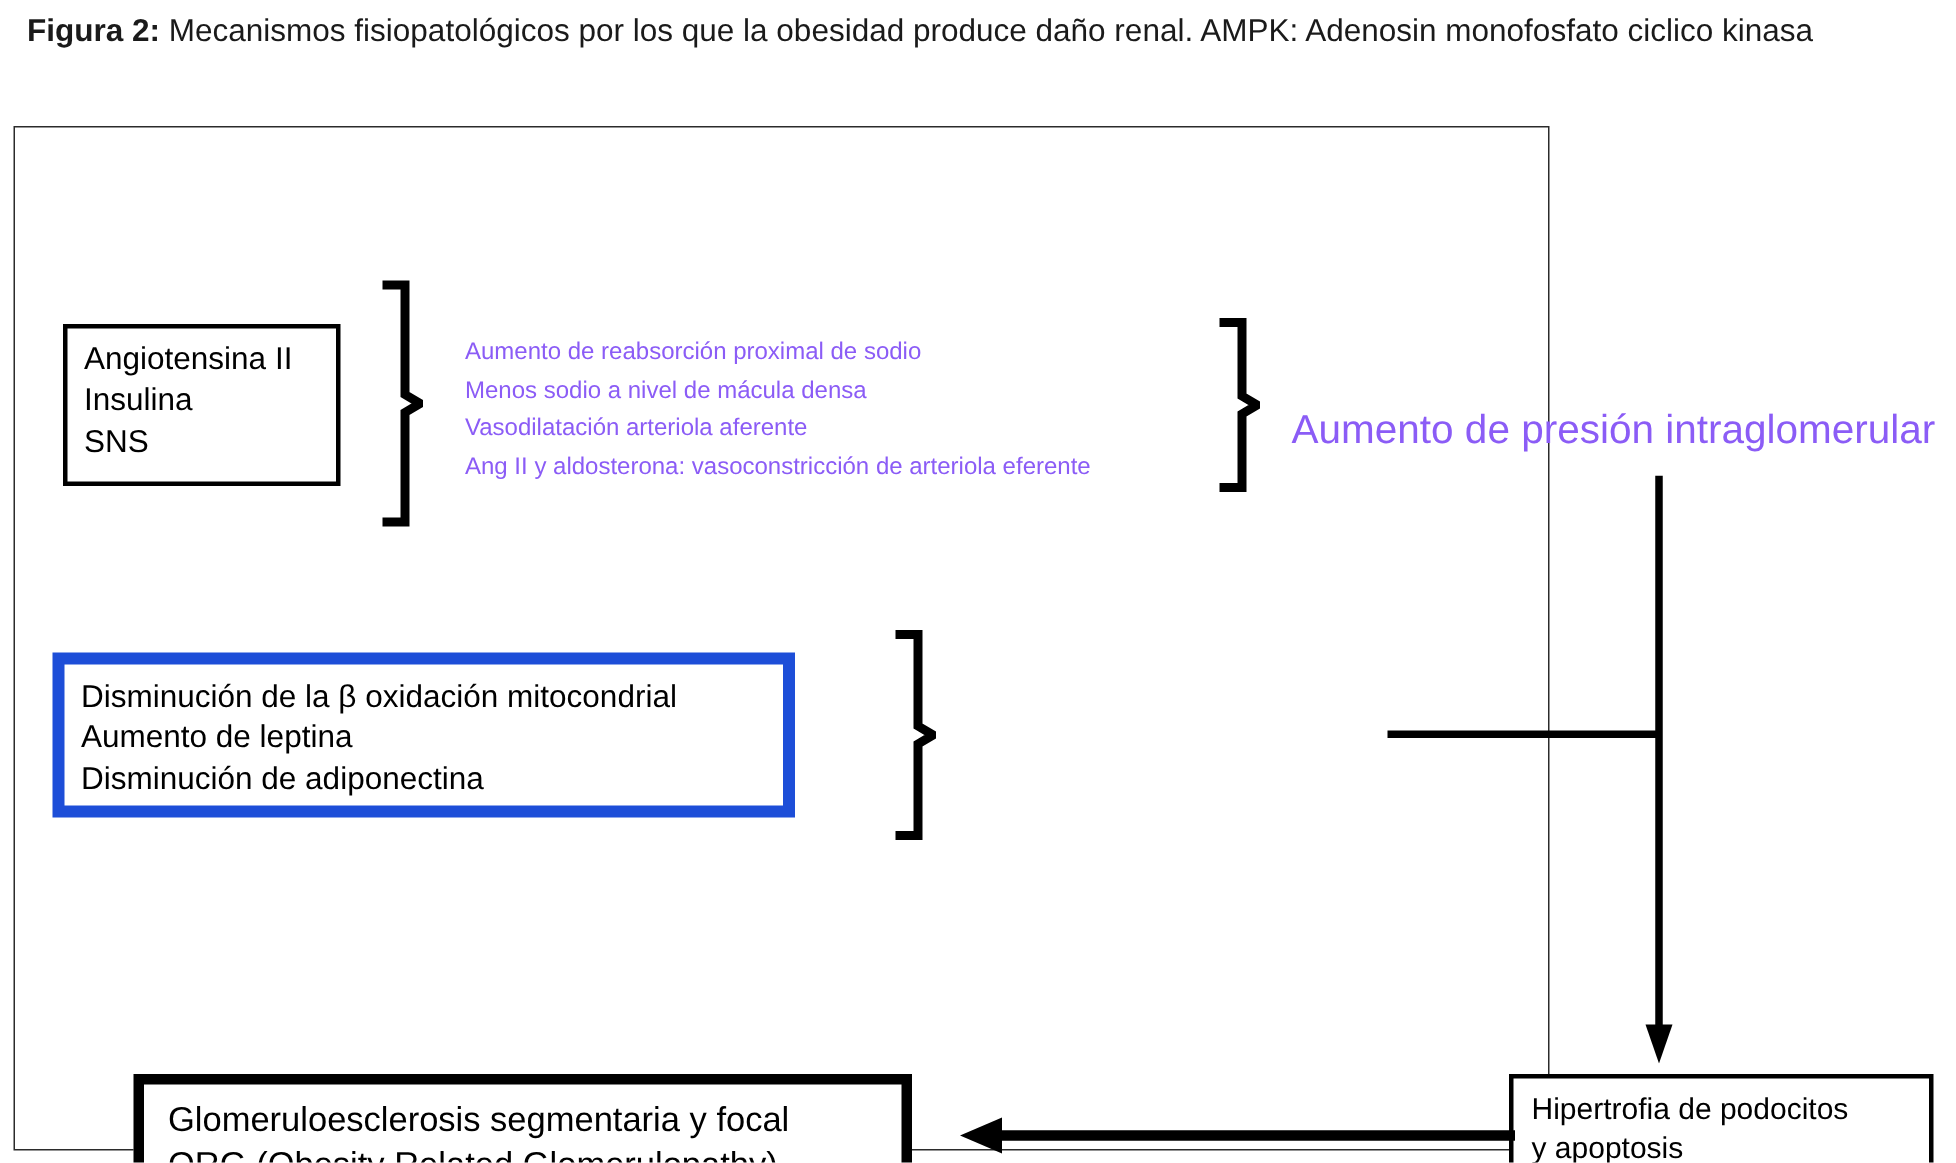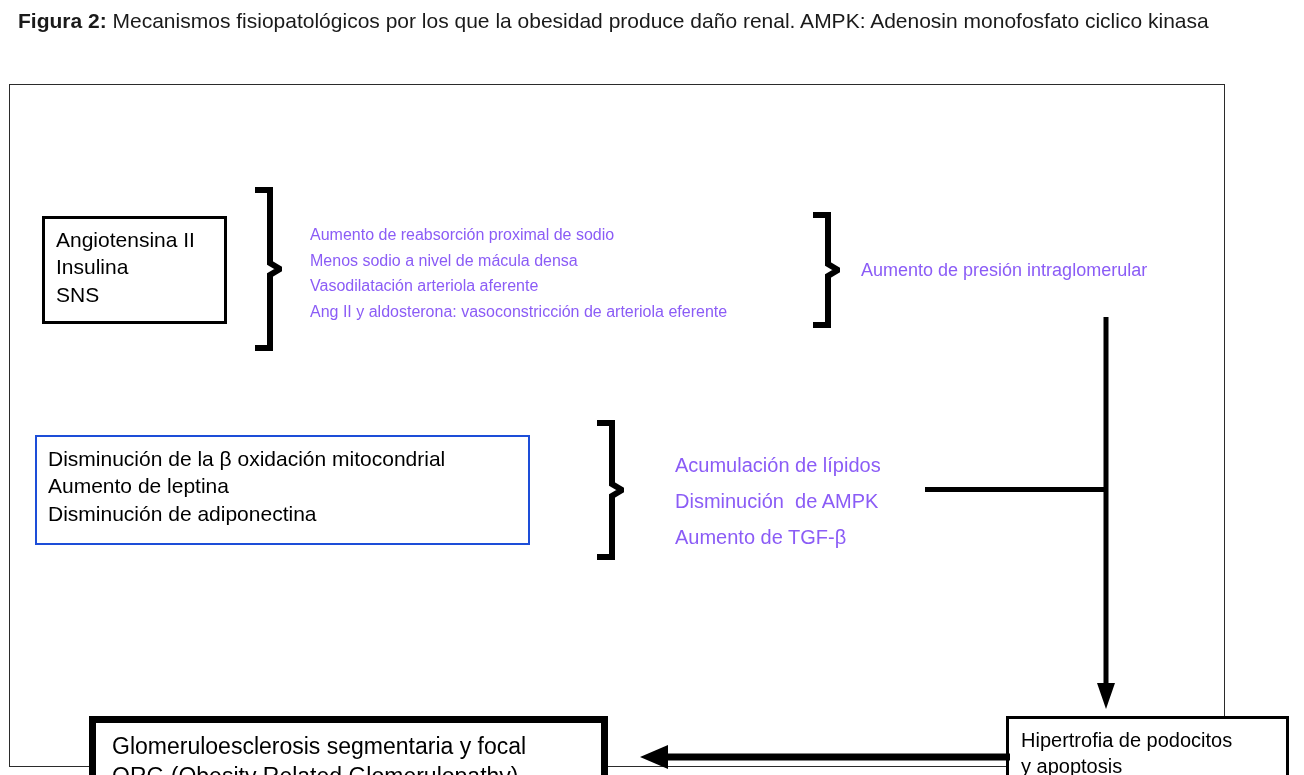--- a/index.html
+++ b/index.html
@@ -29,21 +29,21 @@
   }
   #caption .cap-label {
     font-weight: bold;
   }
 
   
   #figure-frame {
     position: absolute;
     left: 9px;
     top: 84px;
-    width: 1216px;
+    width: 1024px;
     height: 683px;
     border: 1.5px solid #2b2b2b;
     box-sizing: border-box;
     background: #ffffff;
   }
 
   
   .abs { position: absolute; }
 
   .boxnode {
@@ -65,21 +65,21 @@
     padding: 7px 0 0 11px;
     font-size: 21px;
   }
 
   
   #box-lipid {
     left: 25px;
     top: 350px;
     width: 495px;
     height: 110px;
-    border: 2px solid #1d4ed8;
+    border: 8px solid #1d4ed8;
     padding: 8px 0 0 11px;
     font-size: 21px;
   }
 
   
   #box-podocyte {
     left: 996px;
     top: 631px;
     width: 283px;
     height: 82px;
@@ -106,22 +106,22 @@
     color: #8b5cf6;
   }
   #text-hemodynamic {
     left: 300px;
     top: 137px;
     font-size: 16px;
     line-height: 25.5px;
   }
   #text-pressure {
     left: 851px;
-    top: 172px;
-    font-size: 18px;
+    top: 188px;
+    font-size: 27px;
     line-height: 26px;
   }
   #text-lipidconseq {
     left: 665px;
     top: 362px;
     font-size: 20px;
     line-height: 36px;
   }
 
   
@@ -185,23 +185,20 @@
   <div class="boxnode" id="box-lipid">Disminución de la β oxidación mitocondrial
 Aumento de leptina
 Disminución de adiponectina</div>
 
   <div class="brace" style="left:582px; top:332px;">
     <svg width="32" height="146" viewBox="0 0 32 146">
       <path d="M 5 6 L 20 6 L 20 67 L 30 73 L 20 79 L 20 140 L 5 140" fill="none" stroke="#000000" stroke-width="6" stroke-linecap="butt" stroke-linejoin="miter"></path>
     </svg>
   </div>
 
-  <div class="textblock" id="text-lipidconseq">Acumulación de lípidos
-Disminución  de AMPK
-Aumento de TGF-β</div>
 
   <div class="connector" id="line-ampk-to-vert"></div>
 
   <div class="abs" id="arrow-vertical-wrap">
     <svg width="32" height="392" viewBox="0 0 32 392">
       <line x1="16" y1="0" x2="16" y2="376" stroke="#000000" stroke-width="5"></line>
       <polygon points="16,392 7,366 25,366" fill="#000000"></polygon>
     </svg>
   </div>
 

